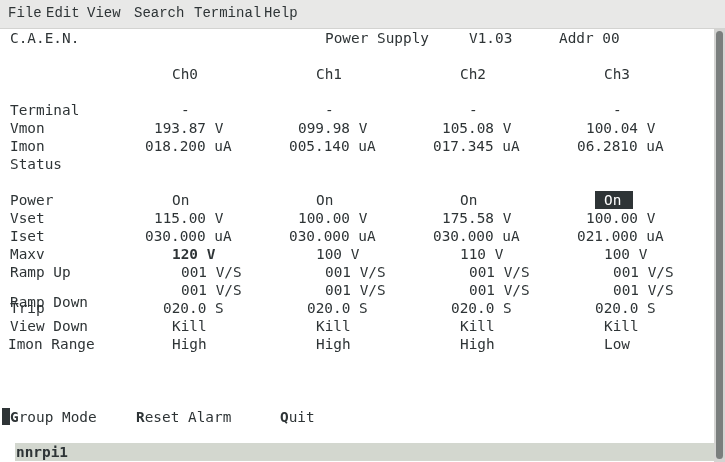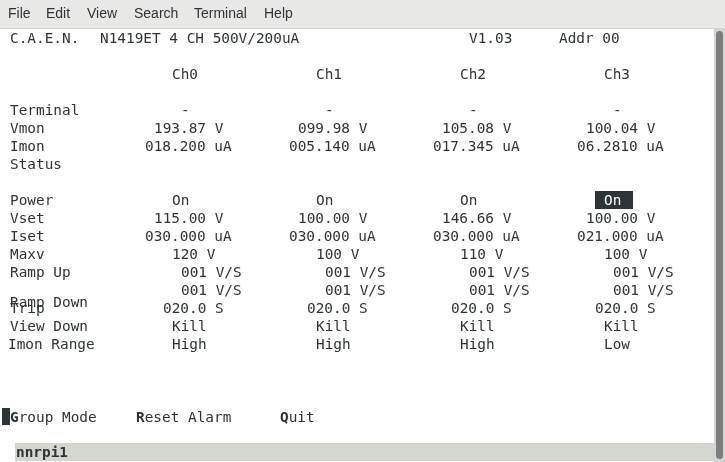--- a/index.html
+++ b/index.html
@@ -1,18 +1,18 @@
 <!DOCTYPE html>
 <html><head>
 <meta charset="utf-8">
 <style>
   html,body{margin:0;padding:0;}
   body{width:725px;height:462px;overflow:hidden;background:#ffffff;position:relative;}
   .menubar{position:absolute;left:0;top:0;width:725px;height:28px;background:#e8e8e7;border-bottom:1px solid #d3d3d1;
-    font-family:Liberation Sans, sans-serif;font-size:14px;color:#2e3436;}
+    font-family:Liberation Mono, monospace;font-size:14px;color:#2e3436;}
   .menu-item{position:absolute;top:5px;cursor:default;}
   .term{position:absolute;left:0;top:29px;width:714px;height:444px;background:#ffffff;
     font-family:"DejaVu Sans Mono","Liberation Mono",monospace;font-size:14.4px;color:#2e3436;}
   .cell{position:absolute;white-space:pre;line-height:18px;height:18px;}
   .hl{background:#2e3436;color:#ffffff;}
   .bold{font-weight:bold;}
   .cursor{position:absolute;left:2px;top:379px;width:8px;height:17px;background:#2e3436;}
   .statusbar{position:absolute;left:15px;top:443px;width:714px;height:18px;background:#d3d7cf;
     font-family:"DejaVu Sans Mono","Liberation Mono",monospace;font-size:14.4px;font-weight:bold;color:#2e3436;}
   .status-left{position:absolute;left:1px;top:0;line-height:18px;}
@@ -28,21 +28,21 @@
   <span class="menu-item" style="left:46px">Edit</span>
   <span class="menu-item" style="left:87px">View</span>
   <span class="menu-item" style="left:134px">Search</span>
   <span class="menu-item" style="left:194px">Terminal</span>
   <span class="menu-item" style="left:264px">Help</span>
 </div>
 
 <div class="term" id="term">
 
   <span class="cell" style="left:10px;top:0px">C.A.E.N.</span>
-  <span class="cell" style="left:100px;top:0px">N1419ET 4 CH 500V/200uA</span>
+  <span class="cell" style="left:325px;top:0px">Power Supply</span>
   <span class="cell" style="left:469px;top:0px">V1.03</span>
   <span class="cell" style="left:559px;top:0px">Addr 00</span>
 
   <span class="cell" style="left:172px;top:36px">Ch0</span>
   <span class="cell" style="left:316px;top:36px">Ch1</span>
   <span class="cell" style="left:460px;top:36px">Ch2</span>
   <span class="cell" style="left:604px;top:36px">Ch3</span>
 
   <div id="rows">
       <span class="cell" style="left: 10px; top: 72px;">Terminal</span>
@@ -66,29 +66,29 @@
       <span class="cell" style="left: 460px; top: 126px;"></span>
       <span class="cell" style="left: 604px; top: 126px;"></span>
       <span class="cell" style="left: 10px; top: 162px;">Power</span>
       <span class="cell" style="left: 172px; top: 162px;">On</span>
       <span class="cell" style="left: 316px; top: 162px;">On</span>
       <span class="cell" style="left: 460px; top: 162px;">On</span>
       <span class="cell hl" style="left: 595px; top: 162px; padding: 0px 12px 0px 9px;">On</span>
       <span class="cell" style="left: 10px; top: 180px;">Vset</span>
       <span class="cell" style="left: 154px; top: 180px;">115.00 V</span>
       <span class="cell" style="left: 298px; top: 180px;">100.00 V</span>
-      <span class="cell" style="left: 442px; top: 180px;">146.66 V</span>
+      <span class="cell" style="left: 442px; top: 180px;">175.58 V</span>
       <span class="cell" style="left: 586px; top: 180px;">100.00 V</span>
       <span class="cell" style="left: 10px; top: 198px;">Iset</span>
       <span class="cell" style="left: 145px; top: 198px;">030.000 uA</span>
       <span class="cell" style="left: 289px; top: 198px;">030.000 uA</span>
       <span class="cell" style="left: 433px; top: 198px;">030.000 uA</span>
       <span class="cell" style="left: 577px; top: 198px;">021.000 uA</span>
       <span class="cell" style="left: 10px; top: 216px;">Maxv</span>
-      <span class="cell" style="left: 172px; top: 216px;">120 V</span>
+      <span class="cell" style="left: 172px; top: 216px; font-weight: bold;">120 V</span>
       <span class="cell" style="left: 316px; top: 216px;">100 V</span>
       <span class="cell" style="left: 460px; top: 216px;">110 V</span>
       <span class="cell" style="left: 604px; top: 216px;">100 V</span>
       <span class="cell" style="left: 10px; top: 234px;">Ramp Up</span>
       <span class="cell" style="left: 181px; top: 234px;">001 V/S</span>
       <span class="cell" style="left: 325px; top: 234px;">001 V/S</span>
       <span class="cell" style="left: 469px; top: 234px;">001 V/S</span>
       <span class="cell" style="left: 613px; top: 234px;">001 V/S</span>
       <span class="cell" style="left: 10px; top: 264px;">Ramp Down</span>
       <span class="cell" style="left: 181px; top: 252px;">001 V/S</span>

